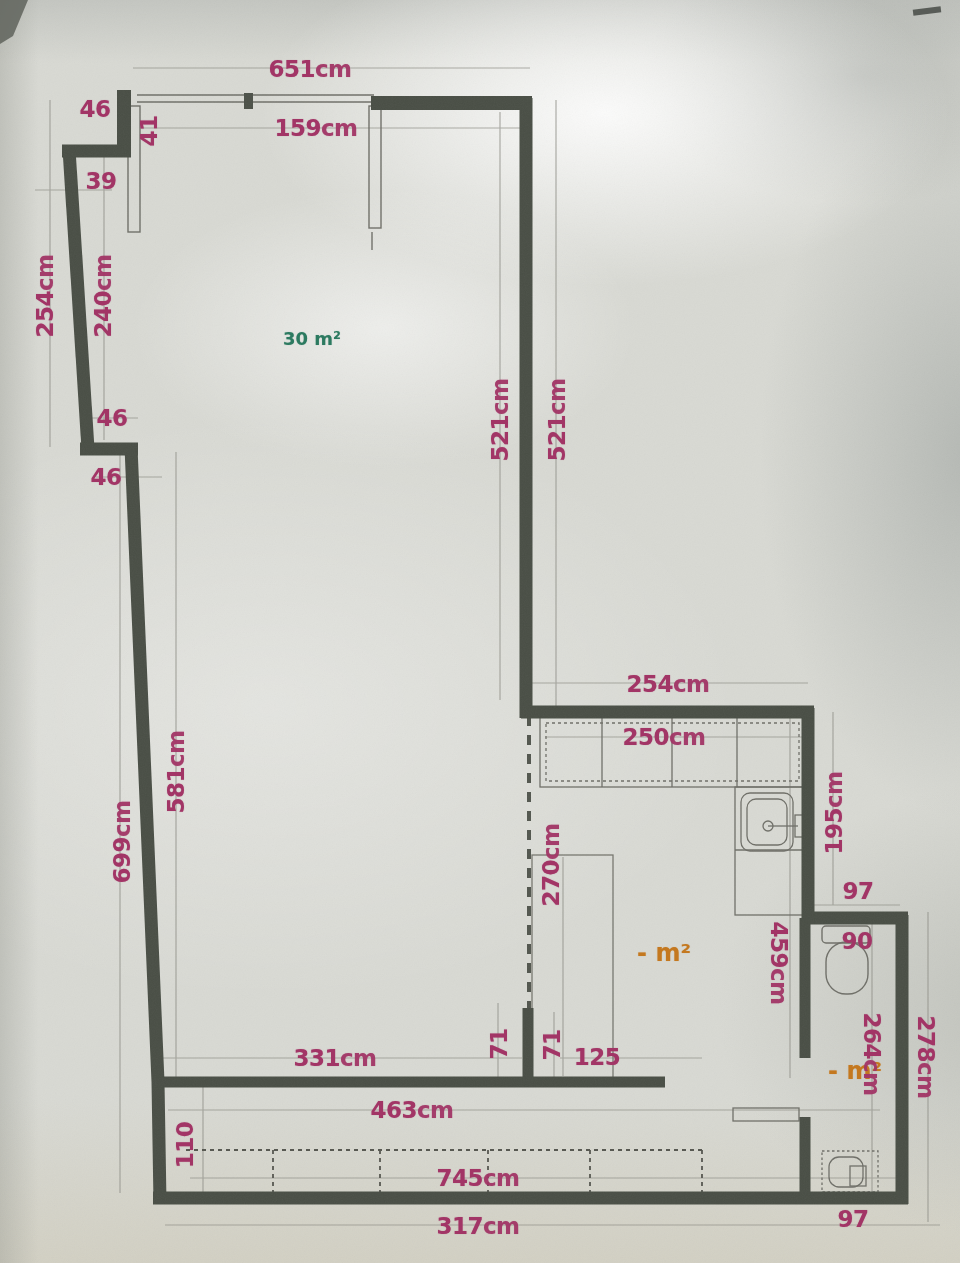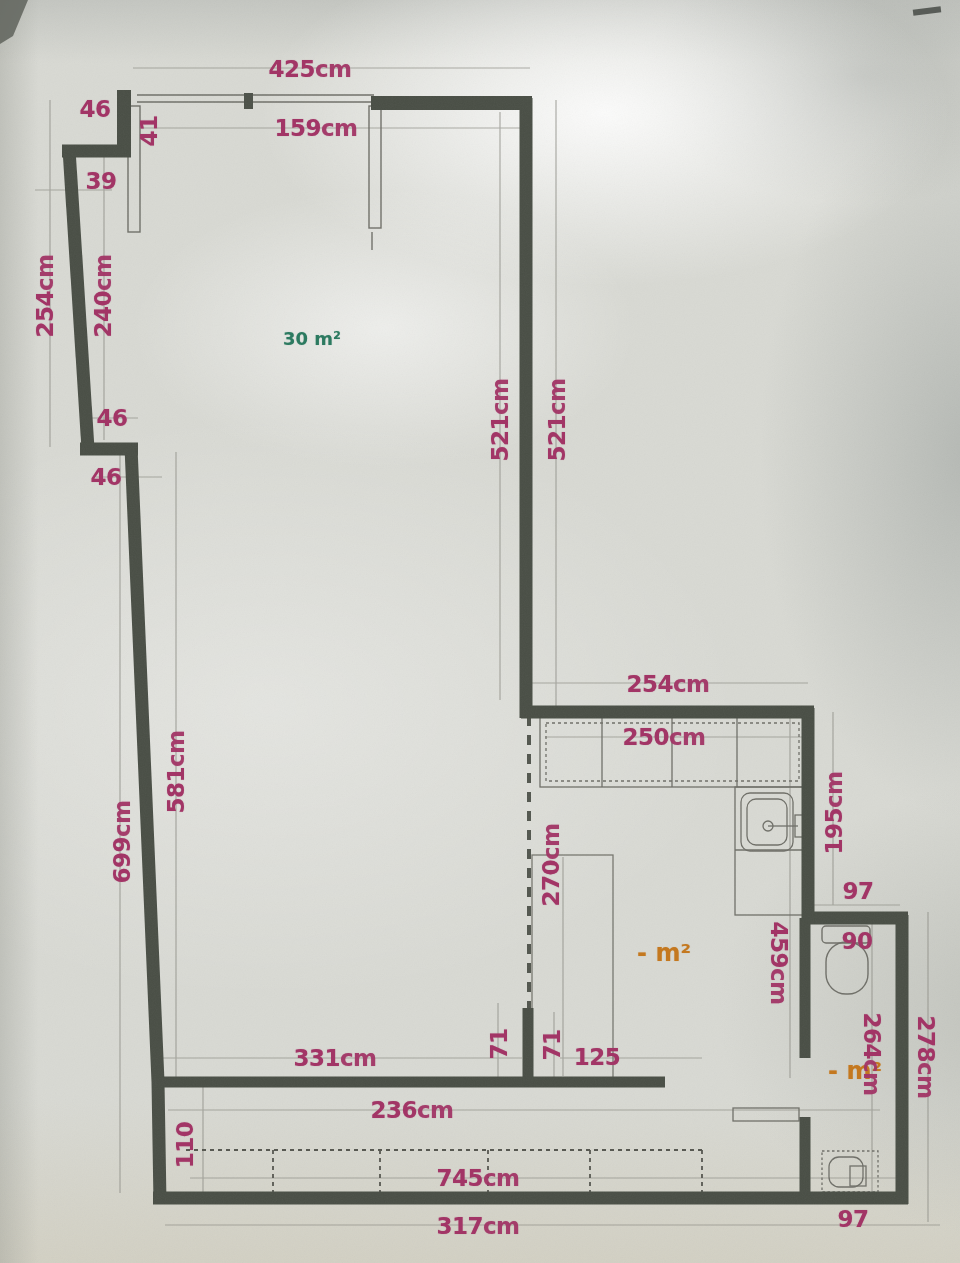--- a/index.html
+++ b/index.html
@@ -159,21 +159,21 @@
     <polygon points="0,0 28,0 13,36 0,44" fill="#5f635c" opacity="0.85"></polygon>
   </svg>
   <svg class="artifact" style="left:905px;top:0" width="55" height="30">
     <rect x="8" y="8" width="28" height="6" fill="#464a45" opacity="0.85" transform="rotate(-7 22 11)"></rect>
   </svg>
 
   <div class="area area-main" style="left:312px;top:339px"><span>30</span>&nbsp;<span>m²</span></div>
   <div class="area area-small" style="left:664px;top:953px"><span>-</span>&nbsp;<span>m²</span></div>
   <div class="area area-small" style="left:855px;top:1071px"><span>-</span>&nbsp;<span>m²</span></div>
 
-  <div class="dim" style="left:310px;top:69px"><b>425</b><span class="u">cm</span></div>
+  <div class="dim" style="left:310px;top:69px"><b>651</b><span class="u">cm</span></div>
   <div class="dim" style="left:316px;top:128px"><b>159</b><span class="u">cm</span></div>
   <div class="dim smudge" style="left:95px;top:109px"><b>46</b></div>
   <div class="dim rot-up" style="left:149px;top:131px"><b>41</b></div>
   <div class="dim" style="left:101px;top:181px"><b>39</b></div>
   <div class="dim rot-up" style="left:45px;top:296px"><b>254</b><span class="u">cm</span></div>
   <div class="dim rot-up" style="left:103px;top:296px"><b>240</b><span class="u">cm</span></div>
   <div class="dim" style="left:112px;top:418px"><b>46</b></div>
   <div class="dim" style="left:106px;top:477px"><b>46</b></div>
   <div class="dim rot-up" style="left:500px;top:420px"><b>521</b><span class="u">cm</span></div>
   <div class="dim rot-up" style="left:557px;top:420px"><b>521</b><span class="u">cm</span></div>
@@ -183,21 +183,21 @@
   <div class="dim rot-down" style="left:778px;top:963px"><b>459</b><span class="u">cm</span></div>
   <div class="dim rot-up" style="left:176px;top:772px"><b>581</b><span class="u">cm</span></div>
   <div class="dim rot-up" style="left:122px;top:842px"><b>699</b><span class="u">cm</span></div>
   <div class="dim rot-up" style="left:551px;top:865px"><b>270</b><span class="u">cm</span></div>
   <div class="dim" style="left:858px;top:891px"><b>97</b></div>
   <div class="dim" style="left:857px;top:941px"><b>90</b></div>
   <div class="dim" style="left:335px;top:1058px"><b>331</b><span class="u">cm</span></div>
   <div class="dim rot-up" style="left:499px;top:1044px"><b>71</b></div>
   <div class="dim rot-up" style="left:552px;top:1045px"><b>71</b></div>
   <div class="dim" style="left:597px;top:1057px"><b>125</b></div>
-  <div class="dim" style="left:412px;top:1110px"><b>236</b><span class="u">cm</span></div>
+  <div class="dim" style="left:412px;top:1110px"><b>463</b><span class="u">cm</span></div>
   <div class="dim rot-up" style="left:185px;top:1145px"><b>110</b></div>
   <div class="dim" style="left:478px;top:1178px"><b>745</b><span class="u">cm</span></div>
   <div class="dim" style="left:478px;top:1226px"><b>317</b><span class="u">cm</span></div>
   <div class="dim rot-down" style="left:871px;top:1054px"><b>264</b><span class="u">cm</span></div>
   <div class="dim rot-down" style="left:925px;top:1057px"><b>278</b><span class="u">cm</span></div>
   <div class="dim" style="left:853px;top:1219px"><b>97</b></div>
 
 </div>
 
 </body></html>

